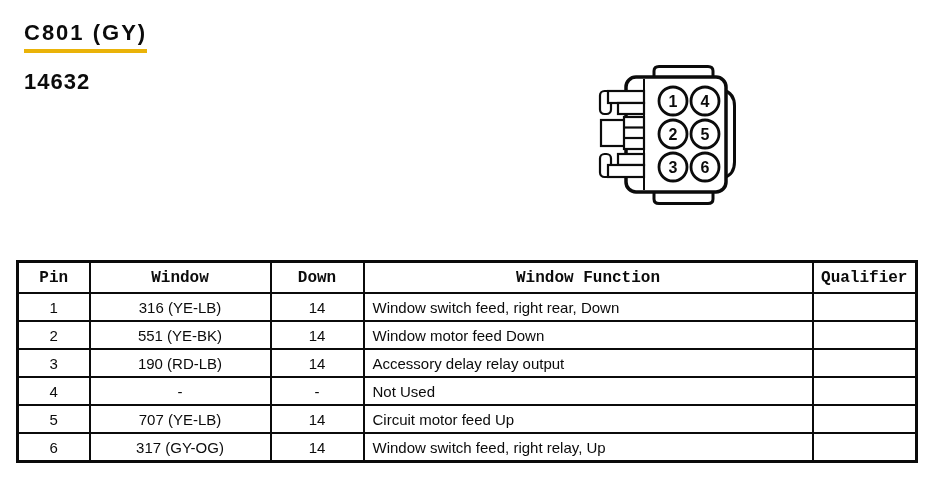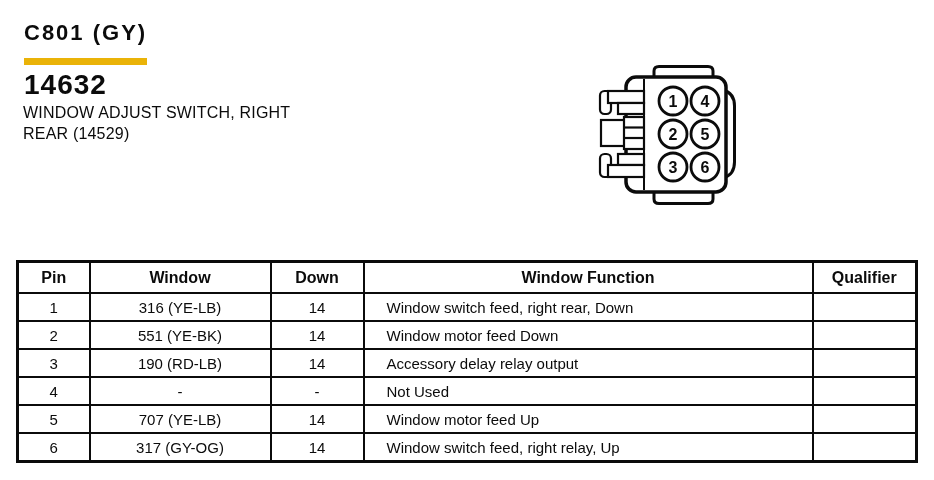--- a/index.html
+++ b/index.html
@@ -12,29 +12,29 @@
     color: #0b0b0b;
     overflow: hidden;
   }
   .title {
     position: absolute;
     left: 24px;
     top: 20px;
     font-size: 22px;
     font-weight: bold;
     letter-spacing: 2px;
-    border-bottom: 7px solid #eab308;
-    padding-bottom: 12px;
+    border-bottom: 4px solid #eab308;
+    padding-bottom: 3px;
     white-space: nowrap;
   }
   .part-number {
     position: absolute;
     left: 24px;
     top: 69px;
-    font-size: 28px;
+    font-size: 22px;
     font-weight: bold;
     letter-spacing: 1px;
     white-space: nowrap;
   }
   .description {
     position: absolute;
     left: 23px;
     top: 102px;
     font-size: 16px;
     line-height: 21px;
@@ -63,42 +63,39 @@
     border: 2px solid #0b0b0b;
     padding: 0;
     text-align: center;
     overflow: hidden;
     white-space: nowrap;
   }
   .pin-table th {
     font-size: 16px;
     font-weight: bold;
     height: 29px;
+    font-family: Liberation Mono, monospace;
   }
   .pin-table td {
     font-size: 15px;
     font-weight: normal;
     height: 26px;
   }
   .pin-table td.func-cell {
     text-align: left;
-    padding-left: 22px;
+    padding-left: 8px;
   }
 </style>
 </head>
 <body>
 
 <div class="page">
 
   <div class="title">C801 (GY)</div>
   <div class="part-number">14632</div>
-  <div class="description">
-    <div>WINDOW ADJUST SWITCH, RIGHT</div>
-    <div>REAR (14529)</div>
-  </div>
 
   <svg class="connector-svg" width="144" height="146" viewBox="0 0 144 146">
     <g fill="#ffffff" stroke="#0b0b0b" stroke-width="3">
 
       <path d="M58,18 L58,9 Q58,4.5 63,4.5 L112,4.5 Q117,4.5 117,9 L117,18"></path>
 
       <path d="M58,128 L58,137 Q58,141.5 63,141.5 L112,141.5 Q117,141.5 117,137 L117,128"></path>
 
       <path d="M127,28 Q138.5,31 138.5,44 L138.5,100 Q138.5,113 127,116"></path>
     </g>
@@ -184,21 +181,21 @@
         <td>4</td>
         <td>-</td>
         <td>-</td>
         <td class="func-cell">Not Used</td>
         <td></td>
       </tr>
       <tr>
         <td>5</td>
         <td>707 (YE-LB)</td>
         <td>14</td>
-        <td class="func-cell">Window motor feed Up</td>
+        <td class="func-cell">Circuit motor feed Up</td>
         <td></td>
       </tr>
       <tr>
         <td>6</td>
         <td>317 (GY-OG)</td>
         <td>14</td>
         <td class="func-cell">Window switch feed, right relay, Up</td>
         <td></td>
       </tr>
     </tbody>

